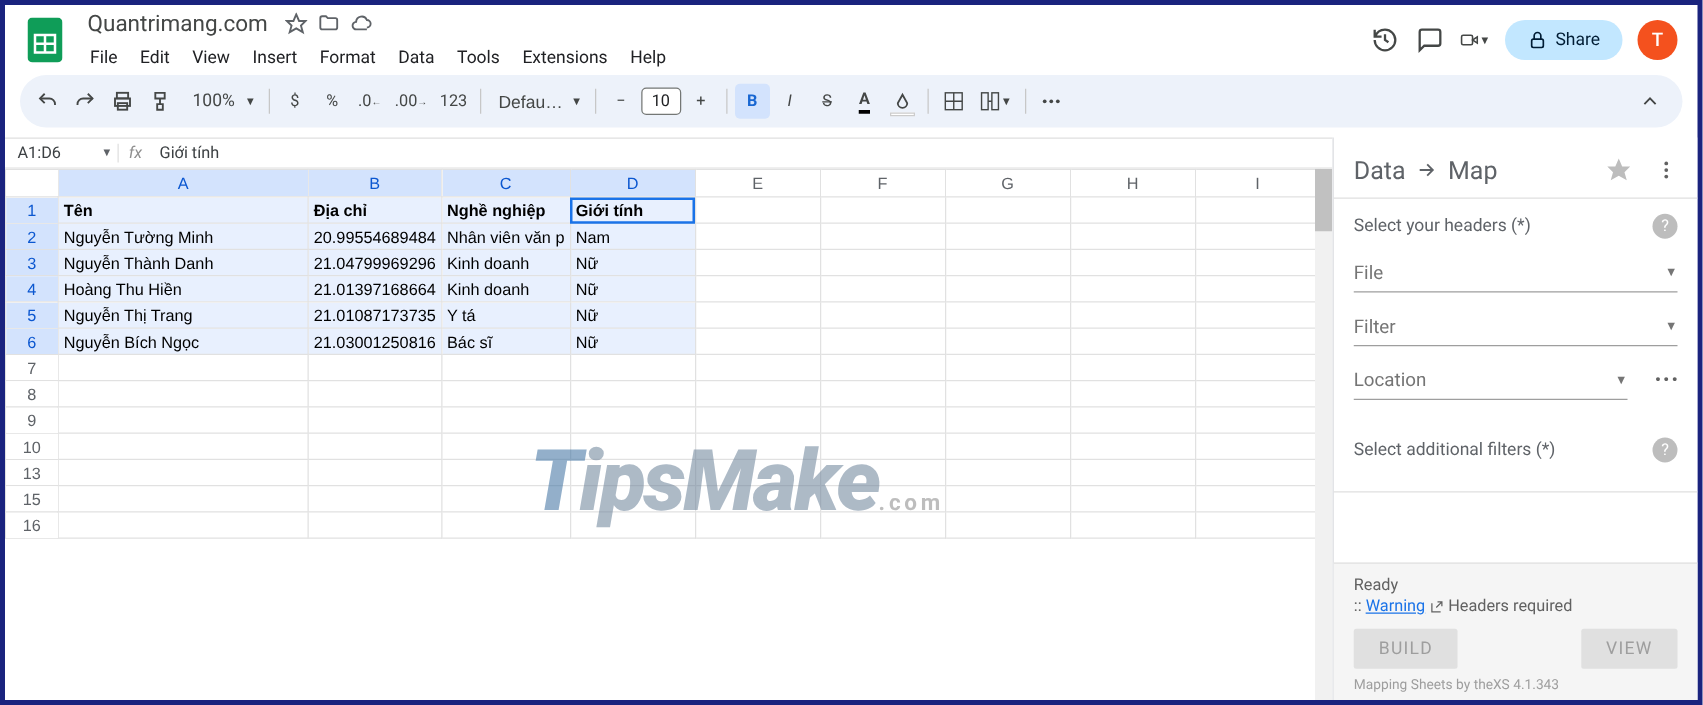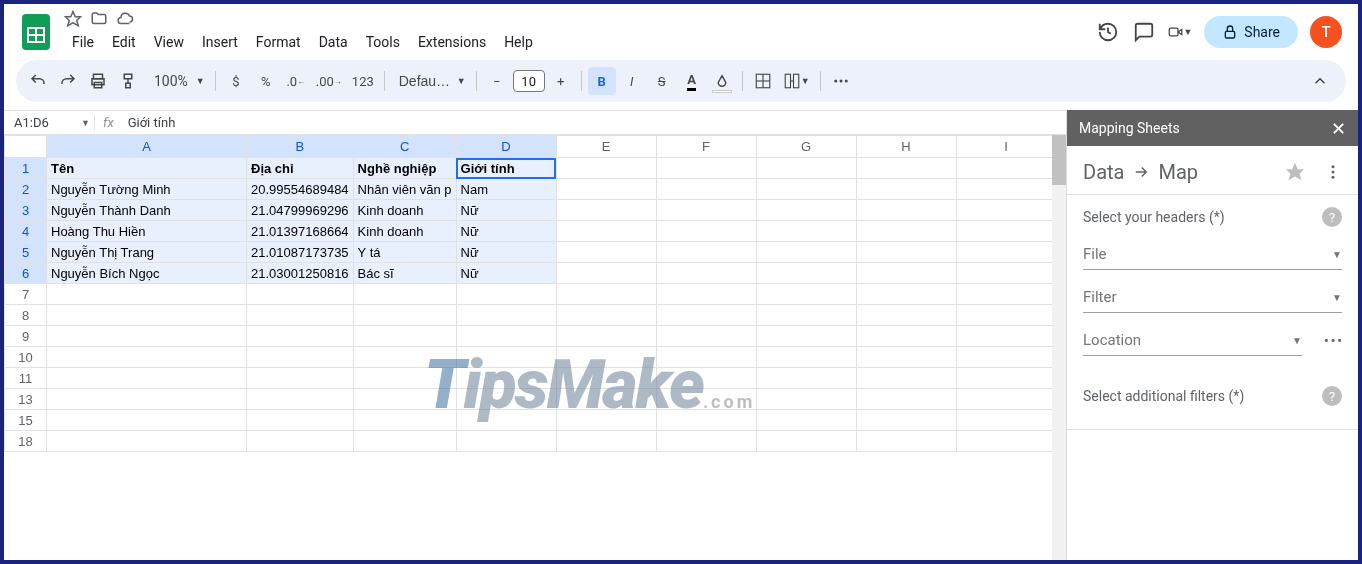--- a/index.html
+++ b/index.html
@@ -77,20 +77,21 @@
   <div class="logo">
     <svg class="logo-svg" viewBox="0 0 28 36">
         <rect x="0" y="0" width="28" height="36" rx="4" fill="#0f9d58"></rect>
         <rect x="6" y="14" width="16" height="14" fill="none" stroke="#fff" stroke-width="2"></rect>
         <line x1="6" y1="21" x2="22" y2="21" stroke="#fff" stroke-width="2"></line>
         <line x1="14" y1="14" x2="14" y2="28" stroke="#fff" stroke-width="2"></line>
       </svg>
   </div>
   <div class="doc-title-area">
     <div class="title-row">
+      <span class="doc-title">Quantrimang.com</span>
       <span class="title-icon">
           <svg width="18" height="18" viewBox="0 0 24 24" fill="none" stroke="#5f6368" stroke-width="2">
             <polygon points="12,2 15,9 22,9 17,14 19,21 12,17 5,21 7,14 2,9 9,9"></polygon>
           </svg>
         </span>
       <span class="title-icon">
           <svg width="18" height="18" viewBox="0 0 24 24" fill="none" stroke="#5f6368" stroke-width="2">
             <path d="M3 6a2 2 0 012-2h4l2 2h8a2 2 0 012 2v8a2 2 0 01-2 2H5a2 2 0 01-2-2V6z"></path>
           </svg>
         </span>
@@ -373,32 +374,20 @@
               <td class="cell" style="background:#fff;"></td>
               <td class="cell" style="background:#fff;"></td>
               <td class="cell" style="background:#fff;"></td>
               <td class="cell" style="background:#fff;"></td>
               <td class="cell" style="background:#fff;"></td>
               <td class="cell" style="background:#fff;"></td>
               <td class="cell" style="background:#fff;"></td>
               <td class="cell" style="background:#fff;"></td>
             </tr>
             <tr>
-              <th class="rowhead">11</th>
-              <td class="cell" style="background:#fff;"></td>
-              <td class="cell" style="background:#fff;"></td>
-              <td class="cell" style="background:#fff;"></td>
-              <td class="cell" style="background:#fff;"></td>
-              <td class="cell" style="background:#fff;"></td>
-              <td class="cell" style="background:#fff;"></td>
-              <td class="cell" style="background:#fff;"></td>
-              <td class="cell" style="background:#fff;"></td>
-              <td class="cell" style="background:#fff;"></td>
-            </tr>
-            <tr>
               <th class="rowhead">13</th>
               <td class="cell" style="background:#fff;"></td>
               <td class="cell" style="background:#fff;"></td>
               <td class="cell" style="background:#fff;"></td>
               <td class="cell" style="background:#fff;"></td>
               <td class="cell" style="background:#fff;"></td>
               <td class="cell" style="background:#fff;"></td>
               <td class="cell" style="background:#fff;"></td>
               <td class="cell" style="background:#fff;"></td>
               <td class="cell" style="background:#fff;"></td>
@@ -409,45 +398,41 @@
               <td class="cell" style="background:#fff;"></td>
               <td class="cell" style="background:#fff;"></td>
               <td class="cell" style="background:#fff;"></td>
               <td class="cell" style="background:#fff;"></td>
               <td class="cell" style="background:#fff;"></td>
               <td class="cell" style="background:#fff;"></td>
               <td class="cell" style="background:#fff;"></td>
               <td class="cell" style="background:#fff;"></td>
             </tr>
             <tr>
-              <th class="rowhead">18</th>
+              <th class="rowhead">16</th>
               <td class="cell" style="background:#fff;"></td>
               <td class="cell" style="background:#fff;"></td>
               <td class="cell" style="background:#fff;"></td>
               <td class="cell" style="background:#fff;"></td>
               <td class="cell" style="background:#fff;"></td>
               <td class="cell" style="background:#fff;"></td>
               <td class="cell" style="background:#fff;"></td>
               <td class="cell" style="background:#fff;"></td>
               <td class="cell" style="background:#fff;"></td>
             </tr>
           </tbody>
         </table>
       <div class="watermark"><span class="t">T</span><span>ipsMake</span><span class="com">.com</span></div>
       <div class="scrollbar-v">
           <div class="thumb"></div>
         </div>
     </div>
   </div>
 
   <div class="sidebar">
-    <div class="sb-titlebar">
-      <span>Mapping Sheets</span>
-      <span class="sb-close">✕</span>
-    </div>
     <div class="sb-data-map">
       <span>Data</span>
       <svg width="18" height="18" viewBox="0 0 24 24" fill="none" stroke="#5f6368" stroke-width="2">
           <path d="M5 12h14M13 6l6 6-6 6"></path>
         </svg>
       <span>Map</span>
       <span class="sb-star">
           <svg width="22" height="22" viewBox="0 0 24 24" fill="#bdbdbd">
             <polygon points="12,2 15,9 22,9 17,14 19,21 12,17 5,21 7,14 2,9 9,9"></polygon>
           </svg>
@@ -482,14 +467,28 @@
         </div>
       <span class="sb-dots-inline" style="padding:0 14px 8px 0;">•••</span>
     </div>
     <div class="sb-sect" style="margin-top:18px;">
       <div class="sb-label">
           <span>Select additional filters (*)</span>
           <span class="sb-help">?</span>
         </div>
     </div>
     <div style="height:8px;border-bottom:1px solid #e0e0e0;margin-top:16px;"></div>
+    <div class="sb-footer">
+      <div>Ready</div>
+      <div style="margin-top:2px;">:: <span class="sb-warn">Warning</span>
+        <svg style="display:inline;vertical-align:middle;" width="12" height="12" viewBox="0 0 24 24" fill="none" stroke="#616161" stroke-width="2">
+            <path d="M14 3h7v7M21 3l-9 9M5 5v14h14"></path>
+          </svg>
+        <span>Headers required</span>
+      </div>
+      <div class="sb-btns">
+        <div class="sb-btn">BUILD</div>
+        <div class="sb-btn view">VIEW</div>
+      </div>
+      <div style="margin-top:6px;font-size:11px;color:#9e9e9e;">Mapping Sheets by theXS 4.1.343</div>
+    </div>
   </div>
 </div>
 
 </body></html>

